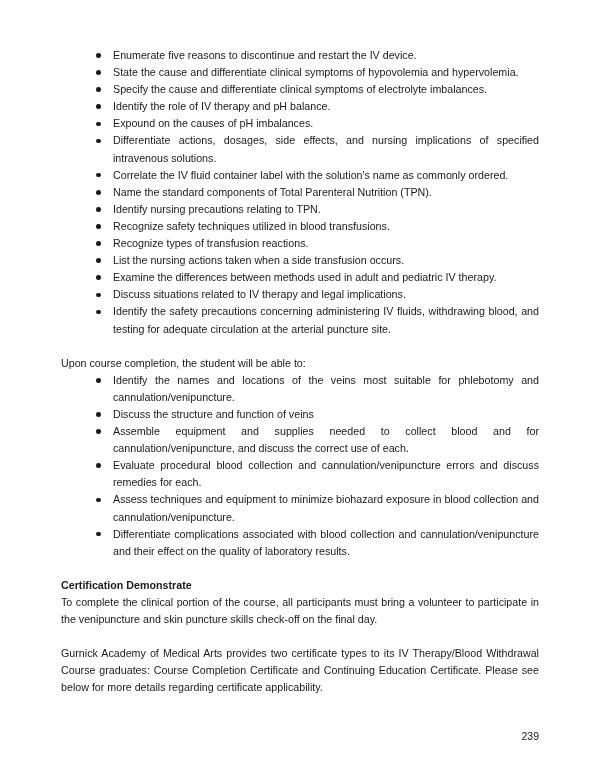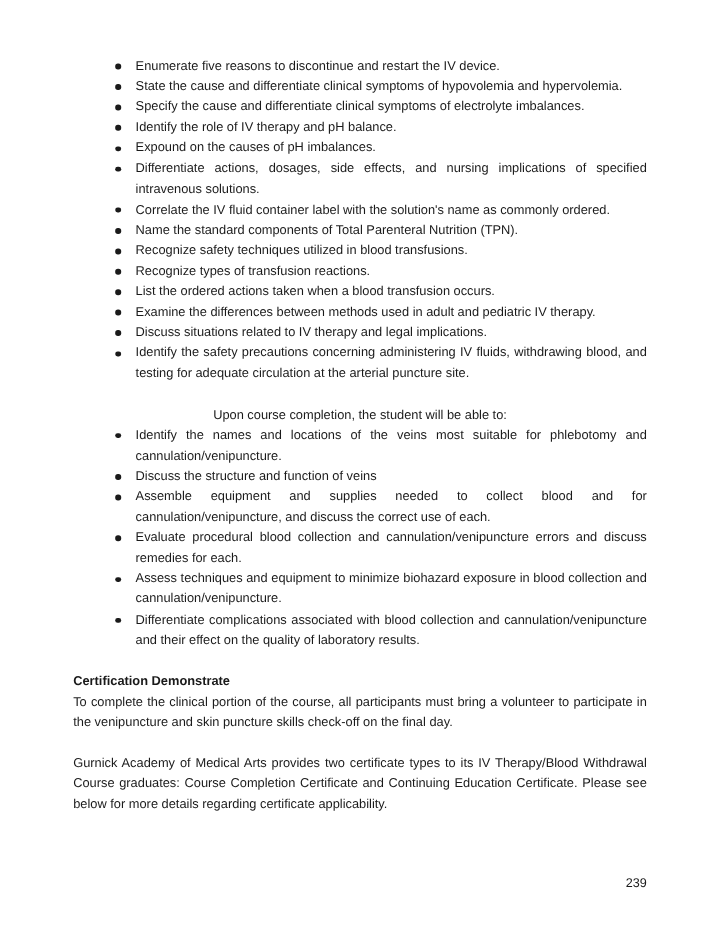--- a/index.html
+++ b/index.html
@@ -59,21 +59,21 @@
   ul.bullets > li .li-text {
     display: block;
   }
 
   
   .section-heading {
     font-weight: bold;
     text-align: left;
   }
   .lead-line {
-    text-align: center;
+    text-align: left;
   }
   .para {
     text-align: justify;
     text-justify: inter-word;
   }
   .spacer {
     height: 17.1px;
   }
 
   
@@ -113,27 +113,30 @@
         <li>
           <span class="li-text">Differentiate actions, dosages, side effects, and nursing implications of specified intravenous solutions.</span>
         </li>
         <li>
           <span class="li-text">Correlate the IV fluid container label with the solution's name as commonly ordered.</span>
         </li>
         <li>
           <span class="li-text">Name the standard components of Total Parenteral Nutrition (TPN).</span>
         </li>
         <li>
+          <span class="li-text">Identify nursing precautions relating to TPN.</span>
+        </li>
+        <li>
           <span class="li-text">Recognize safety techniques utilized in blood transfusions.</span>
         </li>
         <li>
           <span class="li-text">Recognize types of transfusion reactions.</span>
         </li>
         <li>
-          <span class="li-text">List the ordered actions taken when a blood transfusion occurs.</span>
+          <span class="li-text">List the nursing actions taken when a side transfusion occurs.</span>
         </li>
         <li>
           <span class="li-text">Examine the differences between methods used in adult and pediatric IV therapy.</span>
         </li>
         <li>
           <span class="li-text">Discuss situations related to IV therapy and legal implications.</span>
         </li>
         <li>
           <span class="li-text">Identify the safety precautions concerning administering IV fluids, withdrawing blood, and testing for adequate circulation at the arterial puncture site.</span>
         </li>

